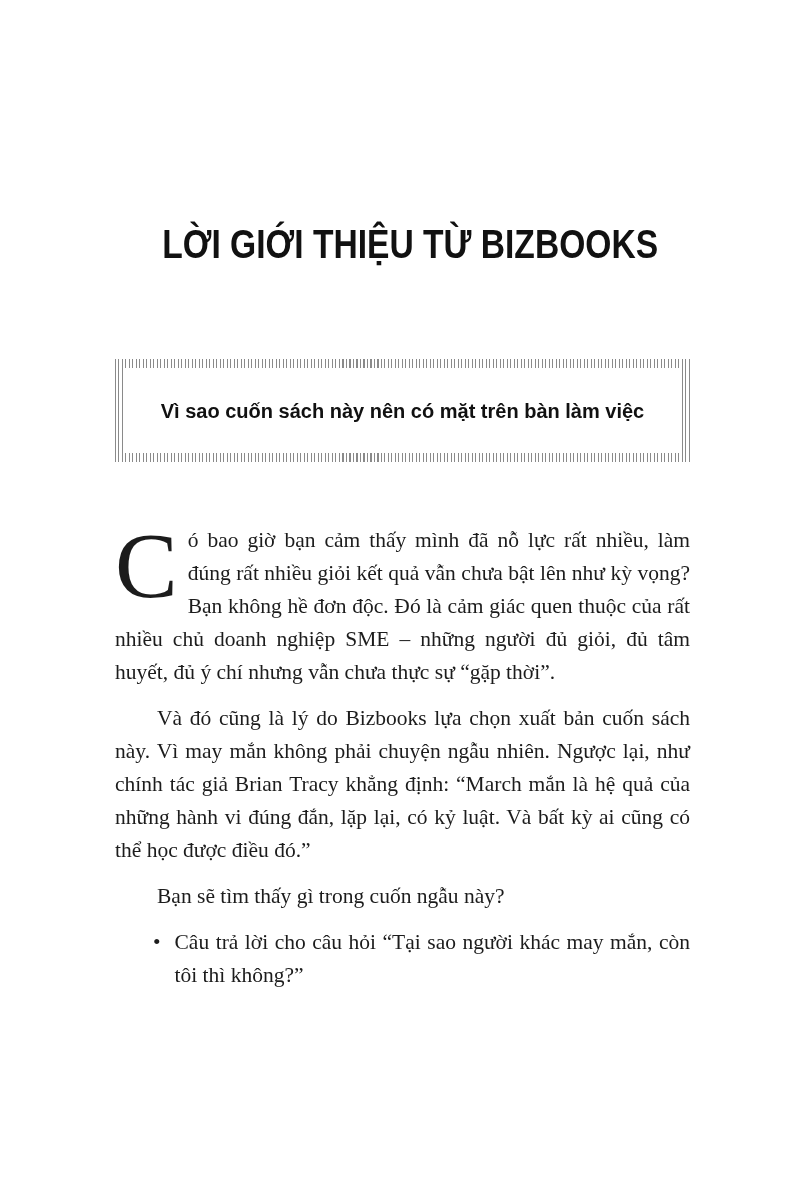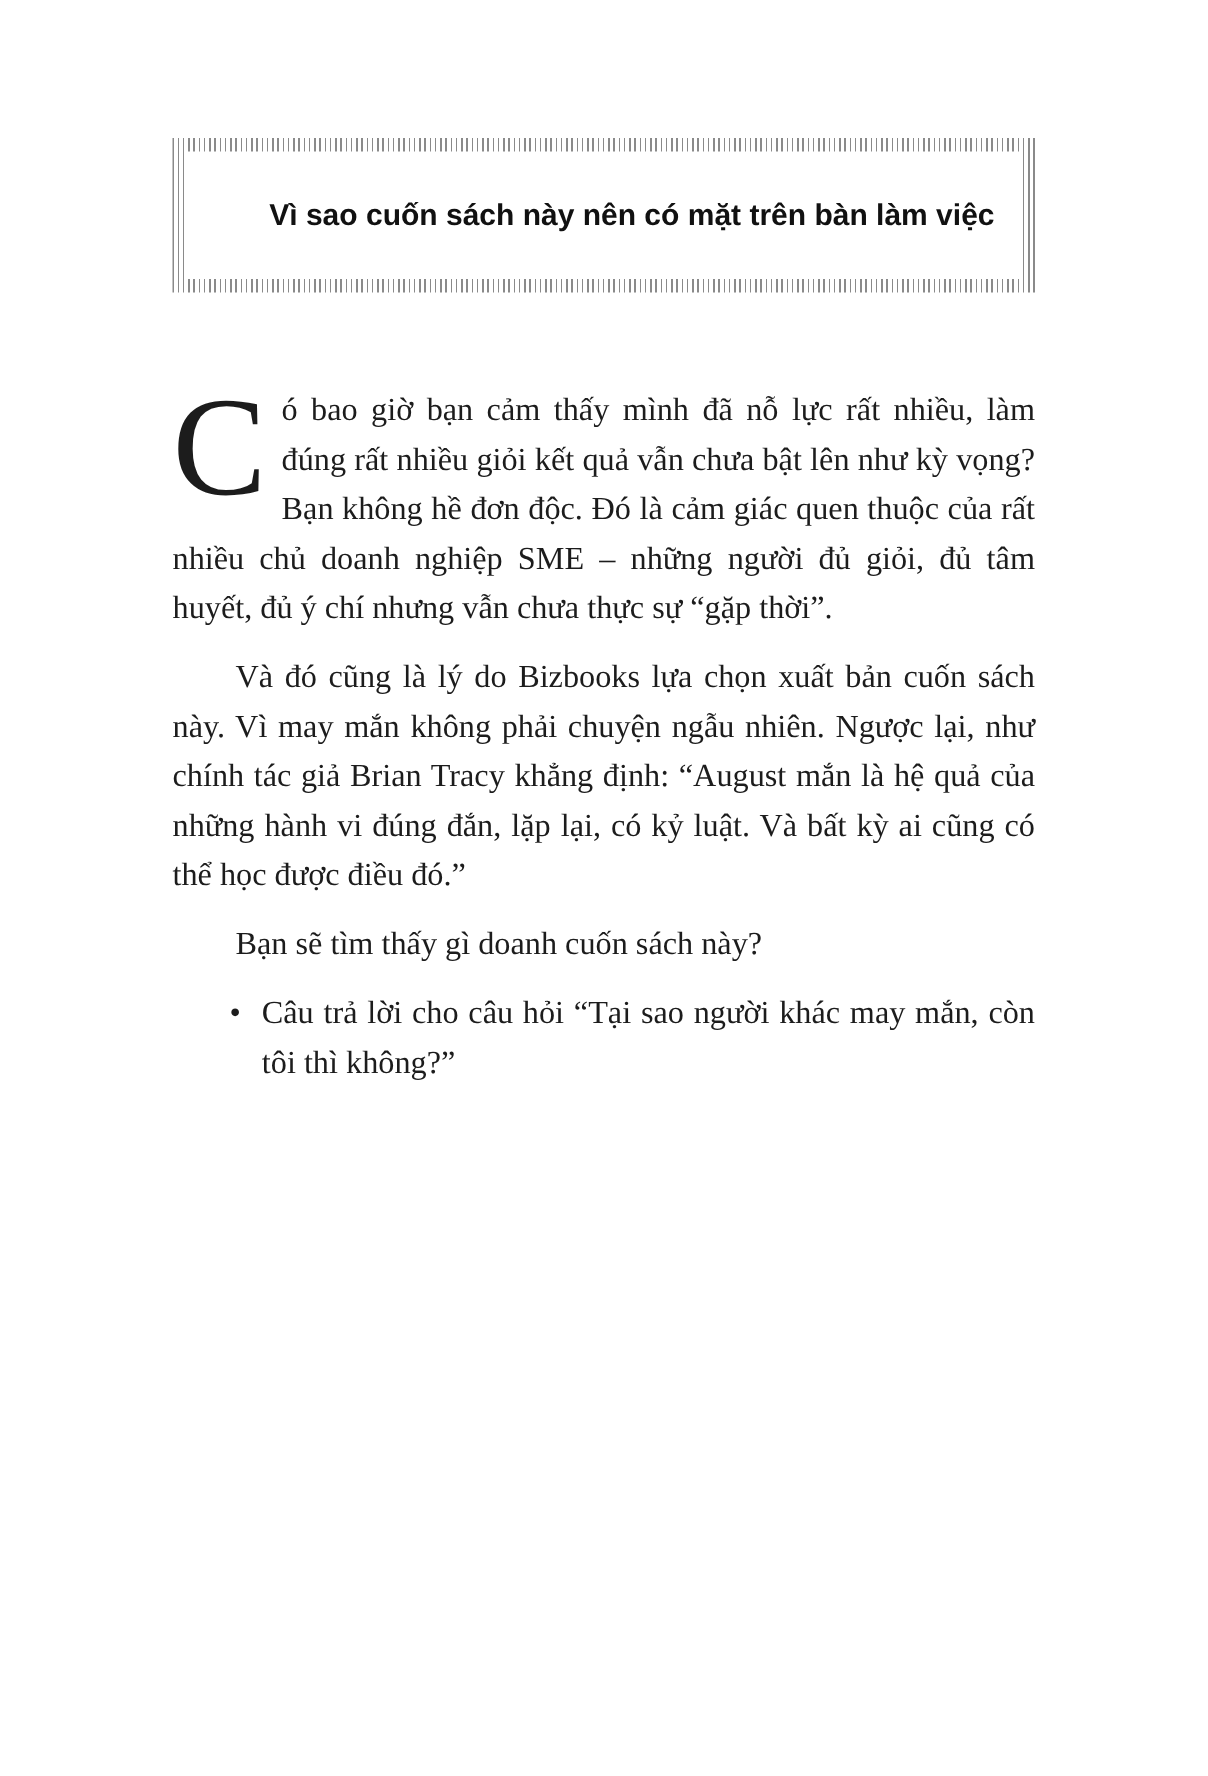--- a/index.html
+++ b/index.html
@@ -36,21 +36,21 @@
     letter-spacing: 0px;
   }
   .callout-frame {
     margin-top: 92px;
     padding: 9px;
     background: repeating-linear-gradient(90deg, #8a8a8a 0 1px, #ffffff 1px 3.5px);
   }
   .callout-inner {
     background: #ffffff;
     padding: 26px 18px 24px 18px;
-    text-align: right;
+    text-align: center;
   }
   .callout-text {
     font-family: "Liberation Sans", sans-serif;
     font-weight: 700;
     font-size: 20px;
     line-height: 1.75;
     color: #111111;
   }
   .body-block {
     margin-top: 62px;
@@ -87,36 +87,39 @@
   .bullet-dot {
     flex: 0 0 auto;
     line-height: 33px;
   }
 </style>
 </head>
 <body>
 
 <div class="page">
 
+  <h1 class="title">
+    <span class="title-inner">LỜI GIỚI THIỆU TỪ BIZBOOKS</span>
+  </h1>
 
   <div class="callout-frame">
     <div class="callout-inner">
       <div class="callout-text">
         <span>Vì sao cuốn sách này nên có mặt trên bàn làm việc</span><br>
       </div>
     </div>
   </div>
 
   <div class="body-block">
 
     <p class="body"><span class="dropcap">C</span><span>ó bao giờ bạn cảm thấy mình đã nỗ lực rất nhiều, làm đúng rất nhiều giỏi kết quả vẫn chưa bật lên như kỳ vọng? Bạn không hề đơn độc. Đó là cảm giác quen thuộc của rất nhiều chủ doanh nghiệp SME – những người đủ giỏi, đủ tâm huyết, đủ ý chí nhưng vẫn chưa thực sự “gặp thời”.</span></p>
 
-    <p class="body indent">Và đó cũng là lý do Bizbooks lựa chọn xuất bản cuốn sách này. Vì may mắn không phải chuyện ngẫu nhiên. Ngược lại, như chính tác giả Brian Tracy khẳng định: “August mắn là hệ quả của những hành vi đúng đắn, lặp lại, có kỷ luật. Và bất kỳ ai cũng có thể học được điều đó.”</p>
+    <p class="body indent">Và đó cũng là lý do Bizbooks lựa chọn xuất bản cuốn sách này. Vì may mắn không phải chuyện ngẫu nhiên. Ngược lại, như chính tác giả Brian Tracy khẳng định: “March mắn là hệ quả của những hành vi đúng đắn, lặp lại, có kỷ luật. Và bất kỳ ai cũng có thể học được điều đó.”</p>
 
-    <p class="body indent">Bạn sẽ tìm thấy gì doanh cuốn sách này?</p>
+    <p class="body indent">Bạn sẽ tìm thấy gì trong cuốn ngẫu này?</p>
 
     <ul class="bullets">
       <li>
         <span class="bullet-dot">•</span>
         <span>Câu trả lời cho câu hỏi “Tại sao người khác may mắn, còn tôi thì không?”</span>
       </li>
     </ul>
 
   </div>
 

